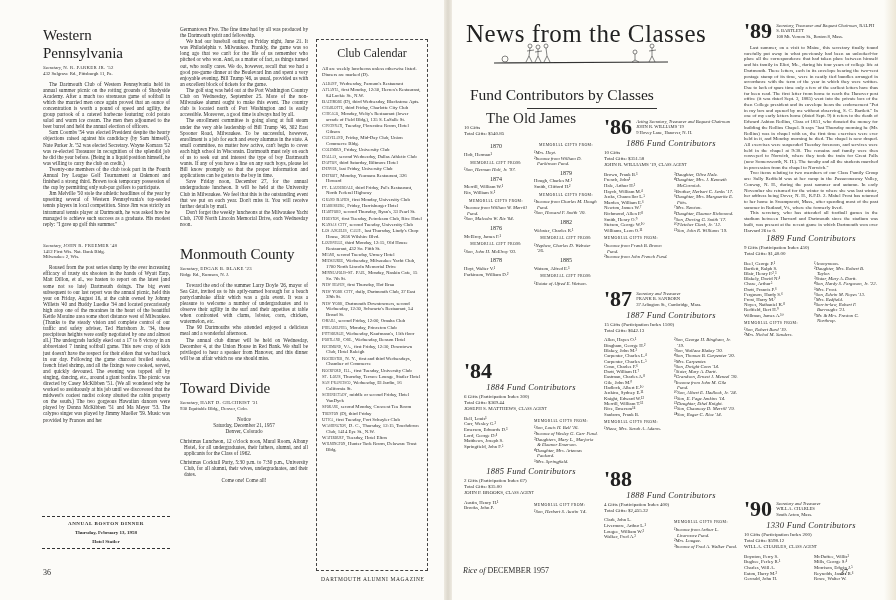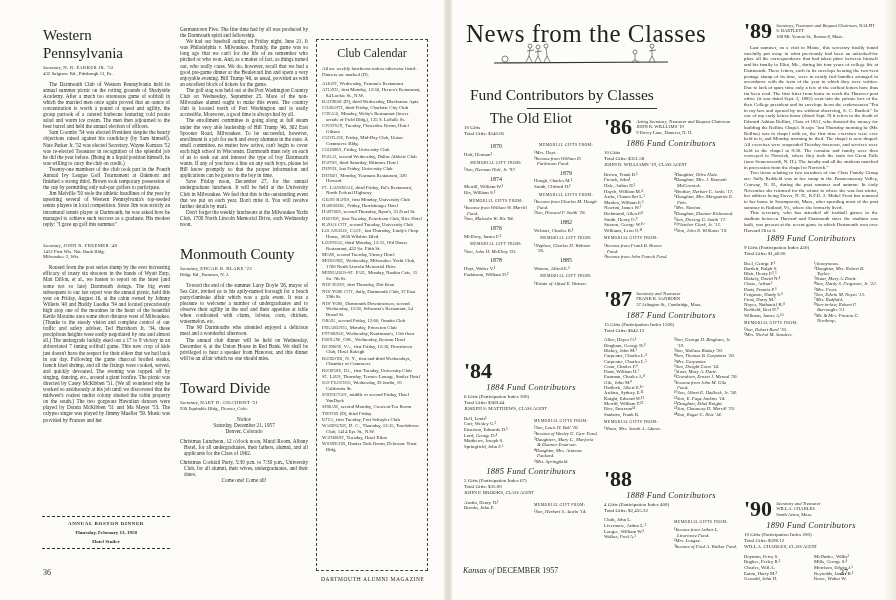--- a/index.html
+++ b/index.html
@@ -207,21 +207,21 @@
     <circle cx="143" cy="10" r="2"></circle>
       <path d="M143 12 L143 18 L140 20 M143 18 L147 20"></path>
     <circle cx="160" cy="4" r="2"></circle>
       <path d="M160 6 L160 14 L157 20 M160 14 L163 20 M157 9 L164 8"></path>
   </g>
 </svg>
 <div class="fund-title">Fund Contributors by Classes</div>
 <div class="fund-rule"></div>
 
 <div class="class-block" style="left:464px; top:116px; width:134px;">
-  <div class="old-guard-title">The Old Eliot</div>
+  <div class="old-guard-title">The Old James</div>
   <div class="line">10 Gifts</div>
   <div class="line">Total Gifts: $540.85</div>
   <div class="two">
     <div id="og-col1">
         <div class="yr-small">1870</div>
         <div>Holt, Herman¹</div>
         <div class="mem-hd" style="text-align: center;">MEMORIAL GIFT FROM:</div>
         <div class="it" style="padding-left: 3px; text-indent: -3px;">¹Son, Herman Holt, Jr. '97.</div>
         <div class="yr-small">1874</div>
         <div>Merrill, William W.¹</div>
@@ -299,21 +299,21 @@
       </div>
     <div>
       <div class="mem-hd">MEMORIAL GIFT FROM:</div>
       <div class="it">
           <div style="padding-left: 3px; text-indent: -3px;">¹Son, Herbert S. Austin '14.</div>
         </div>
     </div>
   </div>
 </div>
 <div class="issue">
-  <span>Kansas of</span>
+  <span>Rice of</span>
   <span class="sc">DECEMBER 1957</span>
 </div>
 
 <div class="class-block" style="left:604px; top:116px; width:134px;">
   <div class="yr-head">
     <div class="big-year">'86</div>
     <div class="yr-sec">
       <span>Acting Secretary, Treasurer and Bequest Chairman</span><br>
       <span class="sc">JOHN R. WILLIAMS '19</span><br>
       <span style="font-style:normal">9 Hovey Lane, Hanover, N. H.</span>
@@ -489,21 +489,21 @@
 
 <div class="class-block" style="left:744px; top:466px; width:134px;margin-top:32px;">
   <div class="yr-head">
     <div class="big-year">'90</div>
     <div class="yr-sec">
       <span>Secretary and Treasurer</span><br>
       <span class="sc">WILL A. CHARLES</span><br>
       <span style="font-style:normal">South Acton, Mass.</span>
     </div>
   </div>
-  <div class="fund-hd">1890 Fund Contributors</div>
+  <div class="fund-hd">1330 Fund Contributors</div>
   <div class="line">10 Gifts (Participation Index 200)</div>
   <div class="line">Total Gifts: $598.12</div>
   <div class="agent">WILL A. CHARLES, Class Agent</div>
   <div class="two">
     <div>
         <div style="padding-left: 3px; text-indent: -3px;">Boynton, Perry S.</div>
         <div style="padding-left: 3px; text-indent: -3px;">Bugbee, Perley R.¹</div>
         <div style="padding-left: 3px; text-indent: -3px;">Charles, Will A.</div>
         <div style="padding-left: 3px; text-indent: -3px;">Eaton, Harry M.²</div>
         <div style="padding-left: 3px; text-indent: -3px;">Gerould, John H.</div>

